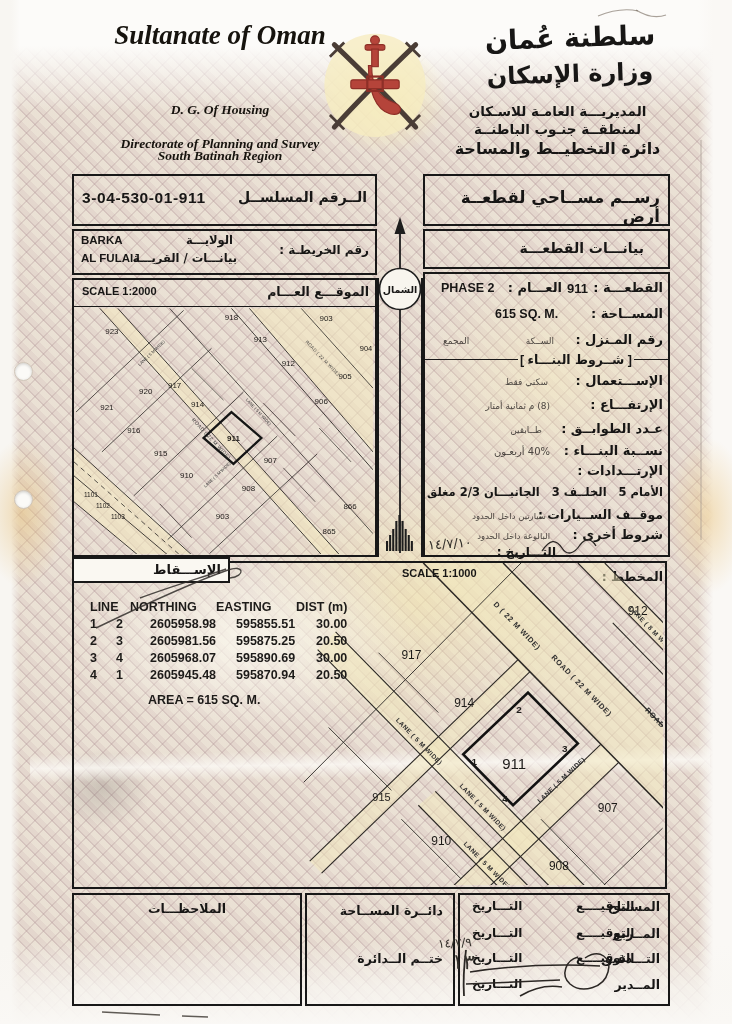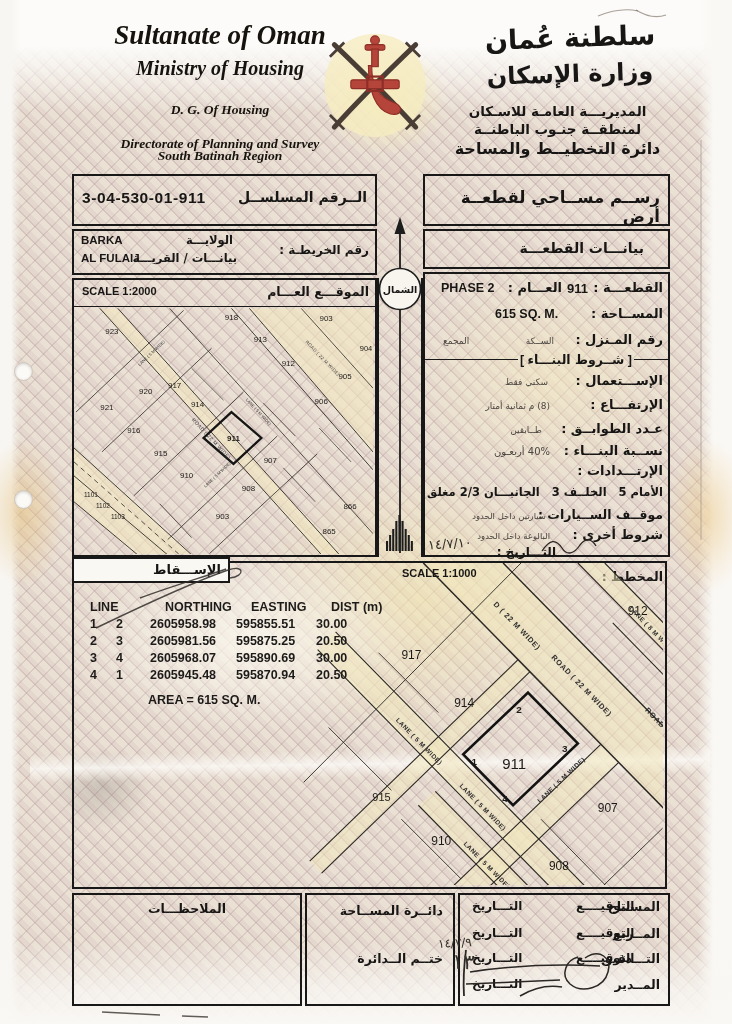--- a/index.html
+++ b/index.html
@@ -15,21 +15,21 @@
   .ar{font-family:"DejaVu Sans",sans-serif;direction:rtl;unicode-bidi:embed;color:#171615;}
   .en{font-family:"Liberation Sans","DejaVu Sans",sans-serif;color:#171615;}
   .script{font-family:"Liberation Serif","DejaVu Serif",serif;font-style:italic;font-weight:700;color:#16130e;}
   .b{font-weight:700;}
   .small-val{font-size:9px;color:#4b4540;}
   .hand{font-family:"DejaVu Sans",sans-serif;color:#33302b;}
   .wash{position:absolute;pointer-events:none;}
   svg text{font-family:"Liberation Sans","DejaVu Sans",sans-serif;}
   .cr{display:flex;font-weight:700;color:#1d1b19;font-size:12.5px;line-height:17px;}
   .cr span{display:block;}
-  .c1{width:26px}.c2{width:34px}.c3{width:86px}.c4{width:80px}.c5{width:56px}.c12{width:75px}
+  .c1{width:26px}.c2{width:34px}.c3{width:86px}.c4{width:80px}.c5{width:56px}.c12{width:40px}
   .sig-row{position:absolute;left:0;right:0;height:24px;}
   .sig-row .role{position:absolute;right:8px;font-size:12.5px;font-weight:700;}
   .sig-row .sg{position:absolute;left:116px;font-size:12px;font-weight:700;}
   .sig-row .dt{position:absolute;left:12px;font-size:12px;font-weight:700;}
 </style>
 </head>
 <body>
 
 <div class="page">
 
@@ -41,21 +41,20 @@
   <div class="wash" style="left:410px;top:260px;width:280px;height:240px;background:radial-gradient(closest-side, rgba(245,234,190,.5), rgba(245,234,190,0));"></div>
   <div class="wash" style="left:76px;top:548px;width:345px;height:185px;background:radial-gradient(closest-side, rgba(251,248,238,.85), rgba(251,248,238,0));"></div>
   <div class="wash" style="left:322px;top:40px;width:125px;height:115px;border-radius:50%;background:radial-gradient(closest-side, rgba(247,238,180,.8), rgba(247,238,180,0));"></div>
   <div class="wash" style="left:-18px;top:438px;width:82px;height:150px;border-radius:50%;background:radial-gradient(closest-side, rgba(230,193,126,.55), rgba(230,193,126,0));"></div>
   <div class="wash" style="left:668px;top:438px;width:80px;height:156px;border-radius:50%;background:radial-gradient(closest-side, rgba(234,199,134,.55), rgba(234,199,134,0));"></div>
   <div class="wash" style="left:52px;top:748px;width:100px;height:80px;background:radial-gradient(closest-side, rgba(80,75,70,.2), rgba(80,75,70,0));"></div>
   <div class="wash" style="left:30px;top:750px;width:680px;height:28px;transform:rotate(-.8deg);background:linear-gradient(rgba(252,250,246,0), rgba(252,250,246,.8) 50%, rgba(252,250,246,0));"></div>
   <div class="wash" style="left:700px;top:140px;width:1.5px;height:400px;background:rgba(160,150,140,.35);"></div>
 
   <div class="abs script" style="left:90px;top:20px;width:260px;text-align:center;font-size:27px;">Sultanate of Oman</div>
-  <div class="abs script" style="left:110px;top:57px;width:220px;text-align:center;font-size:20px;">Ministry of Housing</div>
   <div class="abs script" style="left:75px;top:102px;width:290px;text-align:center;font-size:13.5px;">D. G. Of Housing</div>
   <div class="abs script" style="left:75px;top:128px;width:290px;text-align:center;font-size:13.5px;margin-top:20px;">South Batinah Region</div>
   <div class="abs script" style="left:75px;top:136px;width:290px;text-align:center;font-size:13.5px;">Directorate of Planning and Survey</div>
 
   <svg class="abs" style="left:320px;top:28px;" width="110" height="118" viewBox="0 0 100 107">
     <ellipse cx="50" cy="52" rx="46" ry="47" fill="#f6ecc0" opacity=".8"></ellipse>
     <g stroke="#4a3d36" stroke-width="4.5" fill="none" stroke-linecap="round">
       <path d="M13,90 Q42,58 87,15"></path>
       <path d="M13,15 Q58,58 87,90"></path>
     </g>

